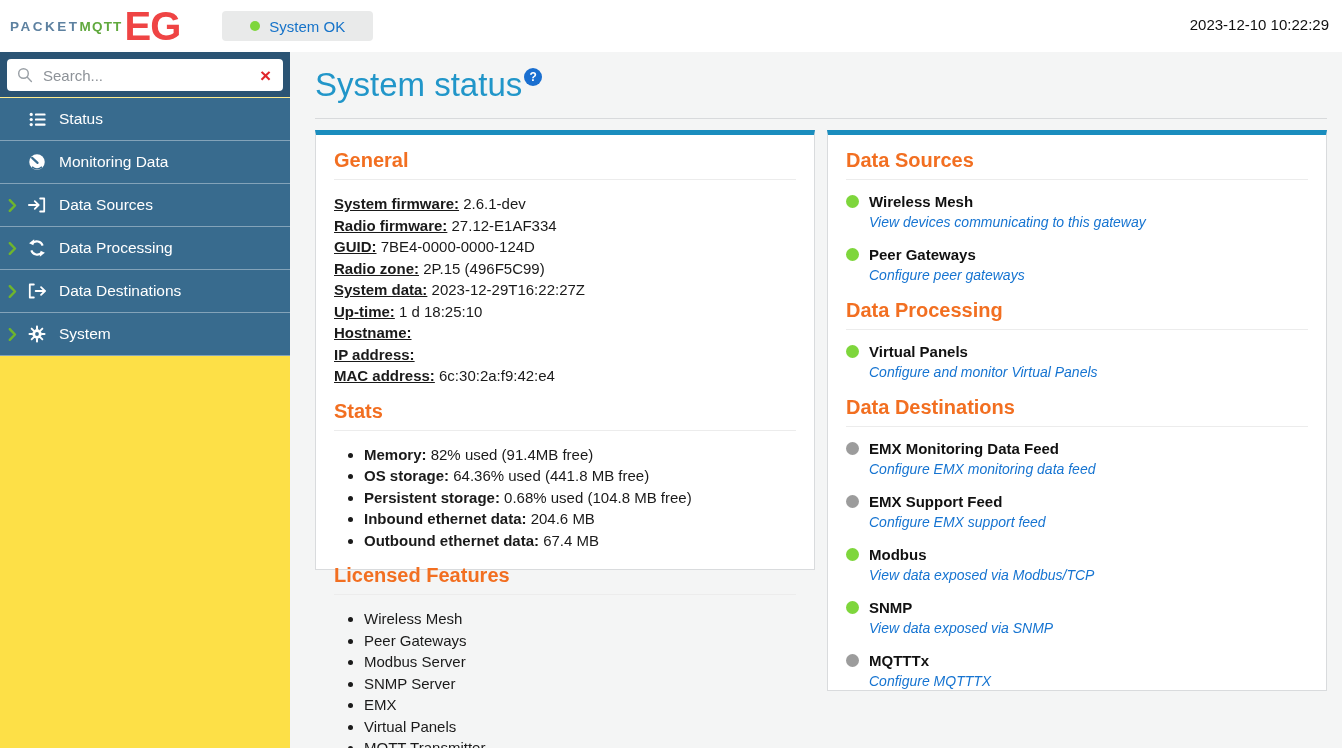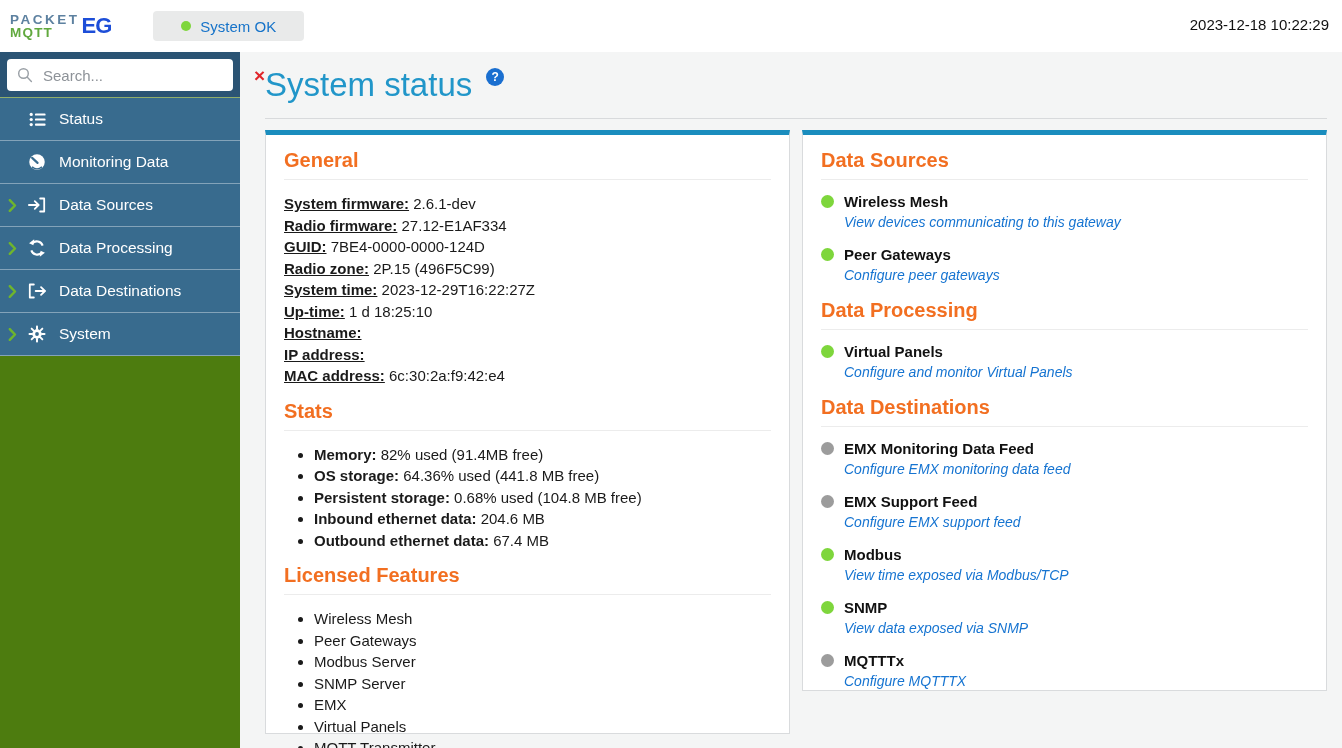--- a/index.html
+++ b/index.html
@@ -9,37 +9,37 @@
     font-family:"Liberation Sans", sans-serif;
     background:#f4f5f5; color:#1a1a1a;
   }
 
   
   .top-header {
     height:52px; background:#ffffff; display:flex; align-items:center;
     position:relative; padding-left:10px;
   }
   .logo { display:flex; align-items:center; cursor:pointer; }
-  .logo-words { display:flex; flex-direction:column; font-weight:700; line-height:13px; }
+  .logo-words { display:flex; flex-direction:row; font-weight:700; line-height:13px; }
   .logo-line1 { color:#5d81a0; font-size:13.5px; letter-spacing:2.5px; }
   .logo-line2 { color:#61a93e; font-size:13.5px; letter-spacing:1.2px; }
-  .logo-product { color:#1d4ed8; font-size:22px; font-weight:700; margin-left:2px; letter-spacing:-1px; }
+  .logo-product { color:#ef4444; font-size:40px; font-weight:700; margin-left:2px; letter-spacing:-1px; }
   .status-badge {
     margin-left:42px; background:#e9eaea; border-radius:4px; height:30px;
     display:flex; align-items:center; gap:9px; padding:0 28px;
     color:#1673c9; font-size:15px; cursor:pointer;
   }
   .badge-dot { width:10px; height:10px; border-radius:50%; display:inline-block; }
   .clock { position:absolute; right:13px; top:16px; font-size:15px; color:#111; }
 
   
   .layout { display:flex; height:696px; }
 
   
-  .sidebar { width:240px; flex-shrink:0; background:#4d7c0f; }
+  .sidebar { width:290px; flex-shrink:0; background:#fde047; }
   .search-wrap { padding:7px 7px 6px 7px; background:#2b5474; }
   .search-box {
     background:#fff; border-radius:4px; height:32px; display:flex;
     align-items:center; padding:0 10px; gap:8px;
   }
   .search-box input {
     border:none; outline:none; flex:1; font-size:15px; color:#333;
     font-family:"Liberation Sans", sans-serif; background:transparent;
   }
   .search-box input::placeholder { color:#8d9298; }
@@ -54,35 +54,35 @@
     color:#fff; font-size:15.5px; cursor:pointer;
   }
   .chev { width:18px; display:flex; align-items:center; justify-content:flex-start; }
   .nav-icon { width:22px; display:flex; align-items:center; justify-content:center; }
   .nav-label { margin-left:11px; }
 
   
   .main { flex:1; padding:0 15px 0 25px; overflow:hidden; }
   .page-title {
     color:#2196c9; font-size:33px; font-weight:400; margin:14px 0 0 0;
-    display:flex; align-items:flex-start; gap:14px;
+    display:flex; align-items:flex-start; gap:2px;
   }
   .help-icon {
     margin-top:2px; width:18px; height:18px; border-radius:50%; background:#1a6fd0;
     color:#fff; font-size:12px; font-weight:700; display:flex; align-items:center;
     justify-content:center; cursor:pointer;
   }
   .title-divider { border:none; border-top:1px solid #d8dadc; margin:14px 0 11px 0; }
 
   .cards { display:flex; gap:12px; align-items:flex-start; }
   .card {
     background:#fff; border:1px solid #d9dbdd; border-top:5px solid #1a8dbe;
     flex:1; padding:12px 18px 18px 18px;
   }
-  .card-left { height:604px; }
+  .card-left { height:440px; }
   .card-right { height:561px; }
 
   .section-heading {
     color:#f26f21; font-size:20px; font-weight:700; margin:13px 0 13px 0;
     padding-bottom:7px; border-bottom:1px solid #ececec;
   }
   .section-heading.first { margin-top:2px; }
 
   .field { font-size:15px; line-height:21.5px; }
   .field b { font-weight:700;text-decoration:underline; }
@@ -108,21 +108,21 @@
     <div class="logo-words">
       <span class="logo-line1">PACKET</span>
       <span class="logo-line2">MQTT</span>
     </div>
     <span class="logo-product">EG</span>
   </div>
   <div class="status-badge">
     <span class="badge-dot" style="background: rgb(126, 214, 60);"></span>
     <span>System OK</span>
   </div>
-  <div class="clock">2023-12-18 10:22:29</div>
+  <div class="clock">2023-12-10 10:22:29</div>
 </div>
 
 <div class="layout">
 
   <aside class="sidebar">
     <div class="search-wrap">
       <div class="search-box">
         <span style="display:flex;">
           <svg width="16" height="16" viewBox="0 0 18 18">
             <circle cx="7.3" cy="7.3" r="5.4" fill="none" stroke="#9aa0a6" stroke-width="1.6"></circle>
@@ -251,21 +251,21 @@
 
     <div class="cards">
 
       <section class="card card-left">
         <h2 class="section-heading first">General</h2>
         <div>
           <div class="field"><b>System firmware:</b> <span>2.6.1-dev</span></div>
           <div class="field"><b>Radio firmware:</b> <span>27.12-E1AF334</span></div>
           <div class="field"><b>GUID:</b> <span>7BE4-0000-0000-124D</span></div>
           <div class="field"><b>Radio zone:</b> <span>2P.15 (496F5C99)</span></div>
-          <div class="field"><b>System time:</b> <span>2023-12-29T16:22:27Z</span></div>
+          <div class="field"><b>System data:</b> <span>2023-12-29T16:22:27Z</span></div>
           <div class="field"><b>Up-time:</b> <span>1 d 18:25:10</span></div>
           <div class="field"><b>Hostname:</b> <span></span></div>
           <div class="field"><b>IP address:</b> <span></span></div>
           <div class="field"><b>MAC address:</b> <span>6c:30:2a:f9:42:e4</span></div>
         </div>
 
         <h2 class="section-heading">Stats</h2>
         <ul class="stat-list">
           <li><b>Memory:</b> <span>82% used (91.4MB free)</span></li>
           <li><b>OS storage:</b> <span>64.36% used (441.8 MB free)</span></li>
@@ -332,21 +332,21 @@
             <span class="feed-name">EMX Support Feed</span>
           </div>
           <a class="feed-link">Configure EMX support feed</a>
         </div>
 
         <div class="feed">
           <div class="feed-head">
             <span class="feed-dot" style="background: rgb(126, 214, 60);"></span>
             <span class="feed-name">Modbus</span>
           </div>
-          <a class="feed-link">View time exposed via Modbus/TCP</a>
+          <a class="feed-link">View data exposed via Modbus/TCP</a>
         </div>
 
         <div class="feed">
           <div class="feed-head">
             <span class="feed-dot" style="background: rgb(126, 214, 60);"></span>
             <span class="feed-name">SNMP</span>
           </div>
           <a class="feed-link">View data exposed via SNMP</a>
         </div>
 

